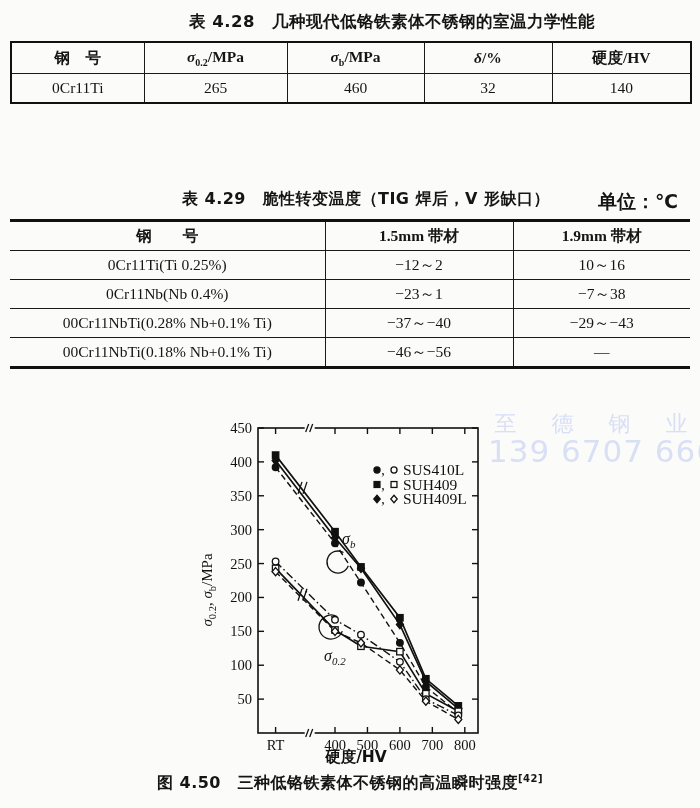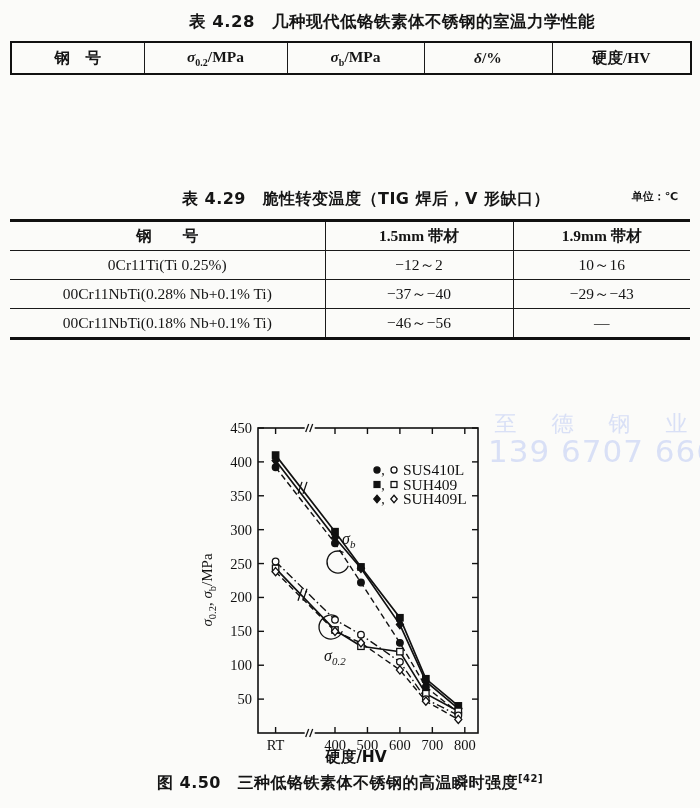--- a/index.html
+++ b/index.html
@@ -17,21 +17,21 @@
   }
   .t2-titlebar{left:16px;top:189px;width:700px;height:22px;}
   .t2-title{
     display:block;width:100%;text-align:center;
     font-family:"DejaVu Sans","Liberation Sans",sans-serif;
     font-weight:700;font-size:16px;letter-spacing:.5px;
   }
   .t2-unit{
     position:absolute;right:38px;top:0;
     font-family:"DejaVu Sans","Liberation Sans",sans-serif;
-    font-weight:700;font-size:11px;
+    font-weight:700;font-size:19px;
   }
   
   table{border-collapse:collapse;table-layout:fixed;}
   .t1{left:10px;top:41px;width:680px;}
   .t1 th,.t1 td{
     border:1px solid #1a1a1a;text-align:center;vertical-align:middle;
     font-size:15.5px;padding:0;
   }
   .t1{border:2px solid #111;}
   .t1 th{height:30px;font-weight:700;}
@@ -82,20 +82,27 @@
   <thead>
     <tr>
       <th>钢　号</th>
       <th><span class="it">σ</span><sub>0.2</sub><span>/MPa</span></th>
       <th><span class="it">σ</span><sub>b</sub><span>/MPa</span></th>
       <th><span class="it">δ</span><span>/%</span></th>
       <th>硬度/HV</th>
     </tr>
   </thead>
   <tbody>
+      <tr>
+        <td>0Cr11Ti</td>
+        <td>265</td>
+        <td>460</td>
+        <td>32</td>
+        <td>140</td>
+      </tr>
     </tbody>
 </table>
 
 <div class="abs t2-titlebar">
   <span class="t2-title">表 4.29　脆性转变温度（TIG 焊后，V 形缺口）</span>
   <span class="t2-unit">单位：℃</span>
 </div>
 
 <table class="abs t2">
   <colgroup>
@@ -108,20 +115,25 @@
       <th>钢　　号</th>
       <th>1.5mm 带材</th>
       <th>1.9mm 带材</th>
     </tr>
   </thead>
   <tbody>
       <tr>
         <td>0Cr11Ti(Ti 0.25%)</td>
         <td>−12～2</td>
         <td>10～16</td>
+      </tr>
+      <tr>
+        <td>0Cr11Nb(Nb 0.4%)</td>
+        <td>−23～1</td>
+        <td>−7～38</td>
       </tr>
       <tr>
         <td>00Cr11NbTi(0.28% Nb+0.1% Ti)</td>
         <td>−37～−40</td>
         <td>−29～−43</td>
       </tr>
       <tr>
         <td>00Cr11NbTi(0.18% Nb+0.1% Ti)</td>
         <td>−46～−56</td>
         <td>—</td>

